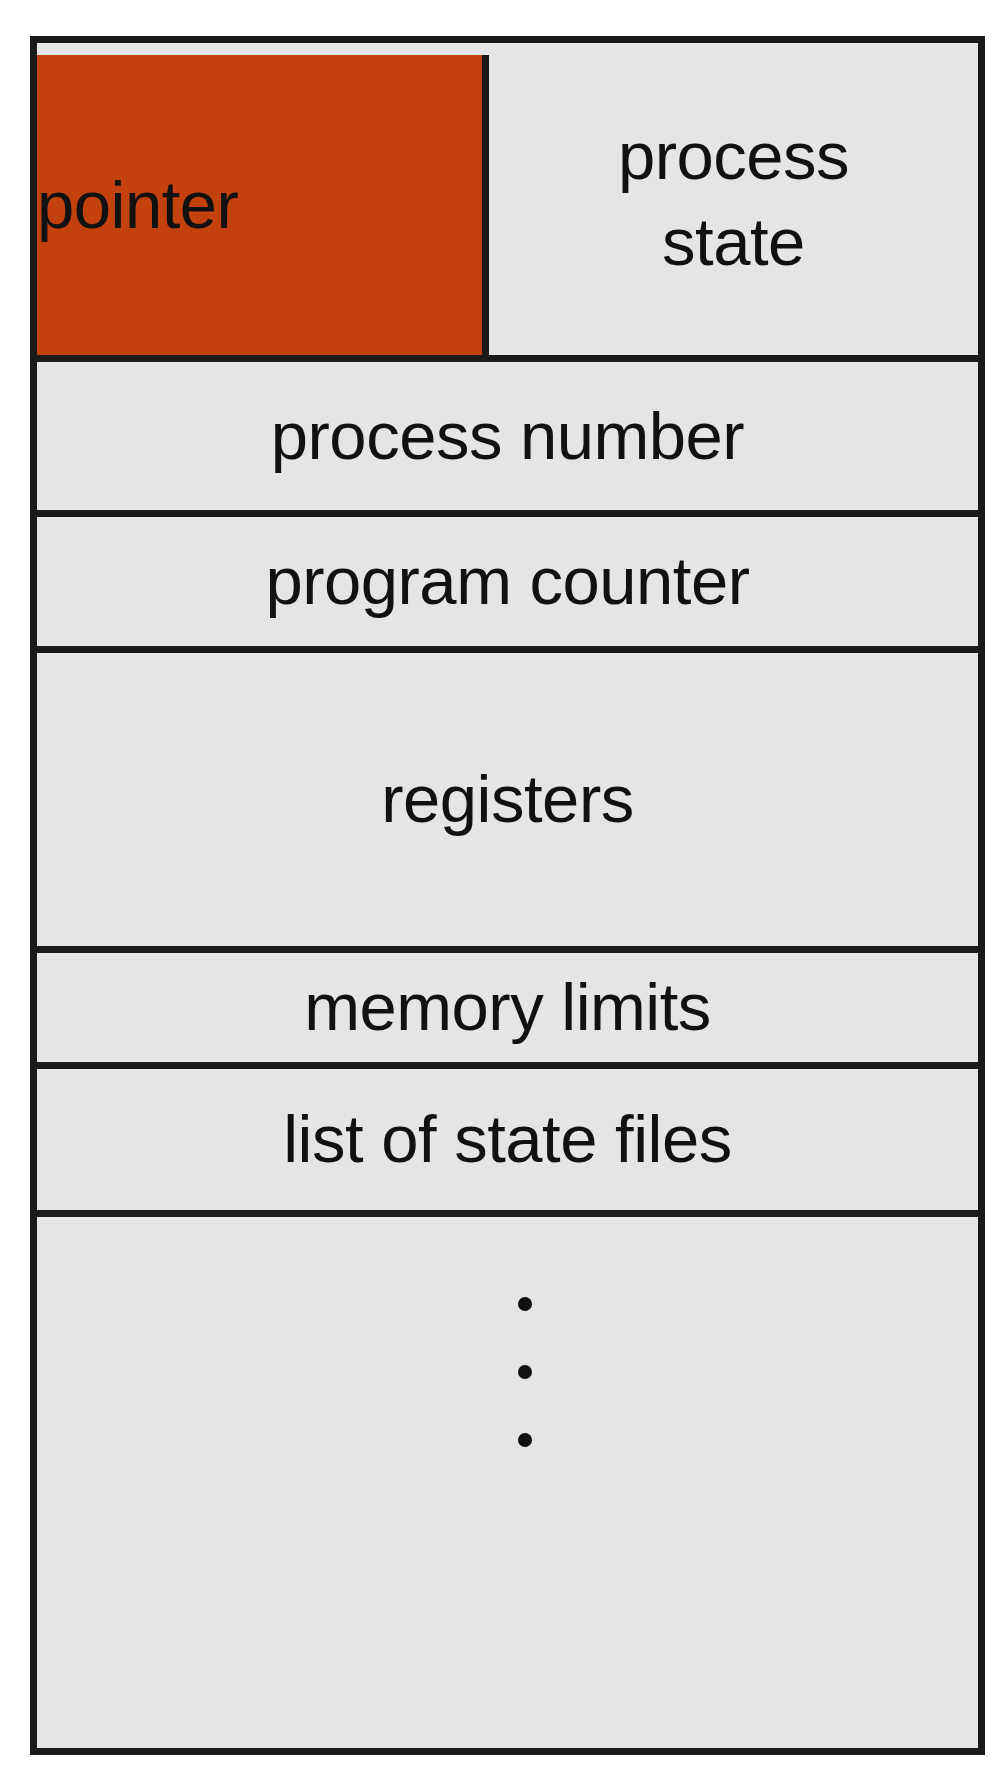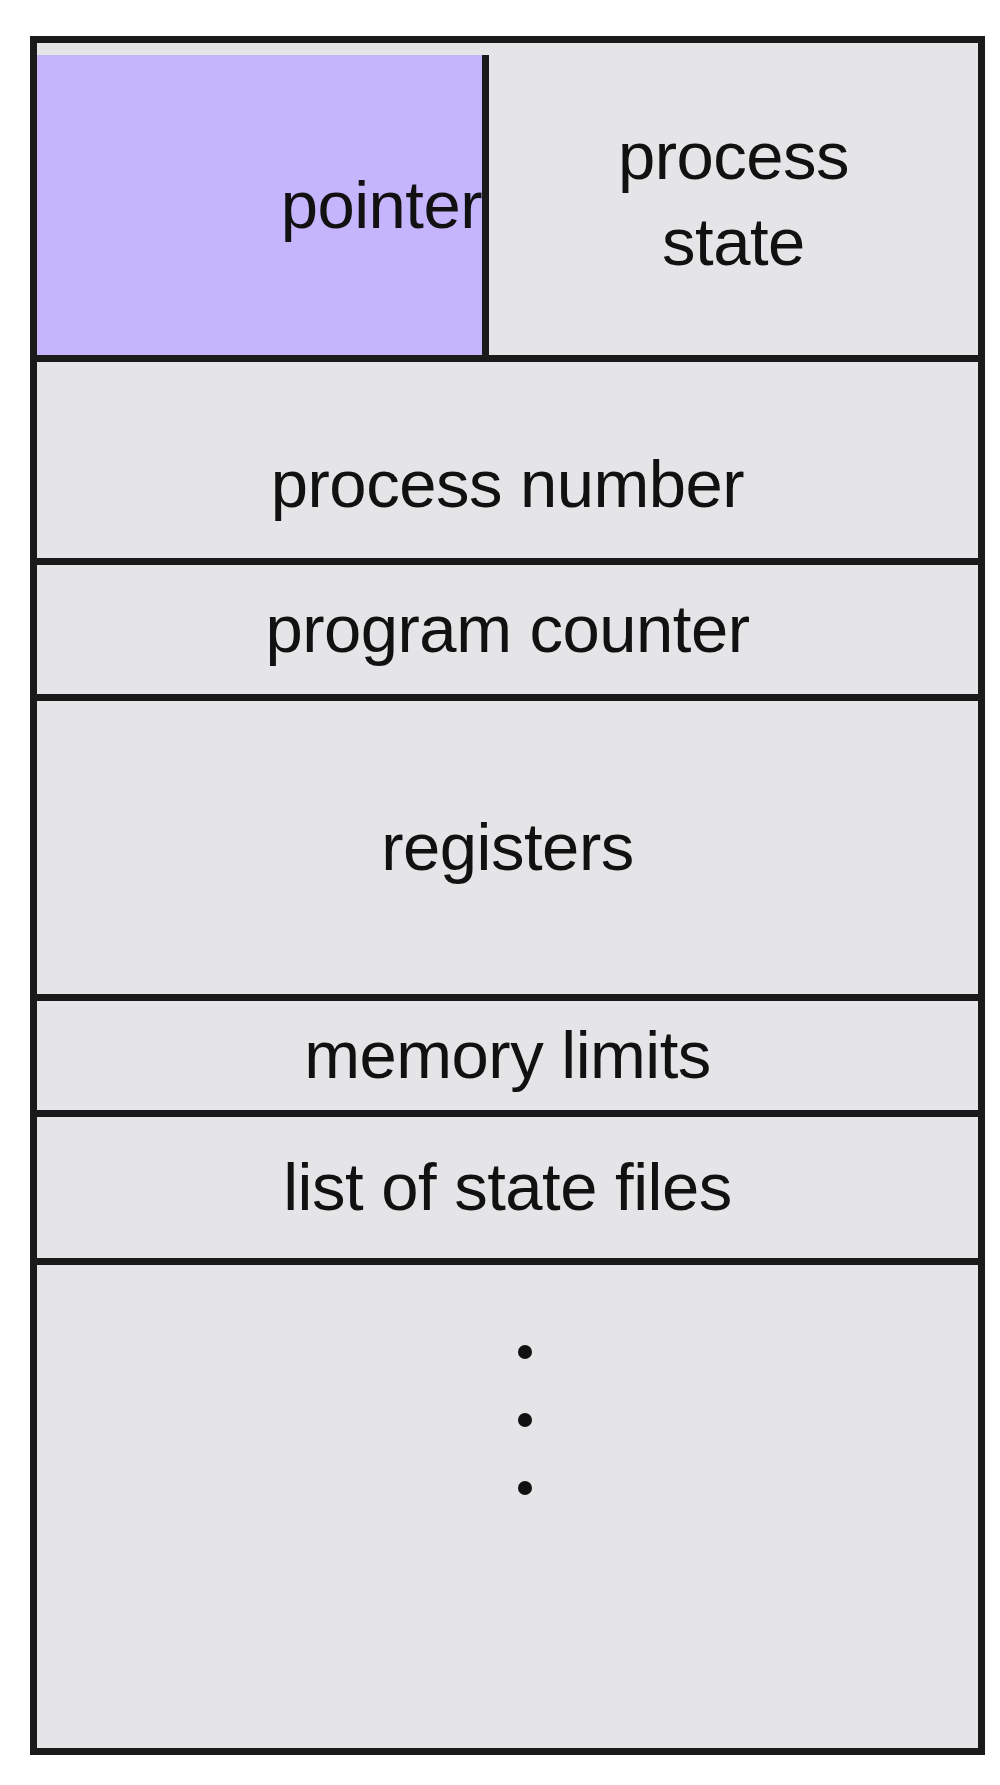--- a/index.html
+++ b/index.html
@@ -45,42 +45,42 @@
     justify-content: center;
     border-bottom: 7px solid #1a1a1a;
     width: 100%;
   }
   .pcb-row:last-child {
     border-bottom: none;
   }
 
   
   .row-header       { height: 319px; padding: 0; }
-  .row-procnum      { height: 155px; margin-top: 48px; }
+  .row-procnum      { height: 155px; }
   .row-pc           { height: 136px; }
   .row-registers    { height: 300px; }
   .row-memlimits    { height: 116px; }
   .row-openfiles    { height: 148px; }
   .row-ellipsis     { height: 360px; }
 
   
   .row-header {
     display: flex;
     flex-direction: row;
     align-items: stretch;
     justify-content: flex-start;
   }
   .cell-pointer {
     box-sizing: border-box;
     width: 452px;
     display: flex;
     align-items: center;
-    justify-content: flex-end;
+    justify-content: flex-start;
     border-right: 7px solid #1a1a1a;
-    background: #c4b5fd;
+    background: #c2410c;
     margin-top: 12px;
   }
   .cell-process-state {
     box-sizing: border-box;
     flex: 1 1 auto;
     display: flex;
     align-items: center;
     justify-content: center;
     background: #e5e4e6;
   }

